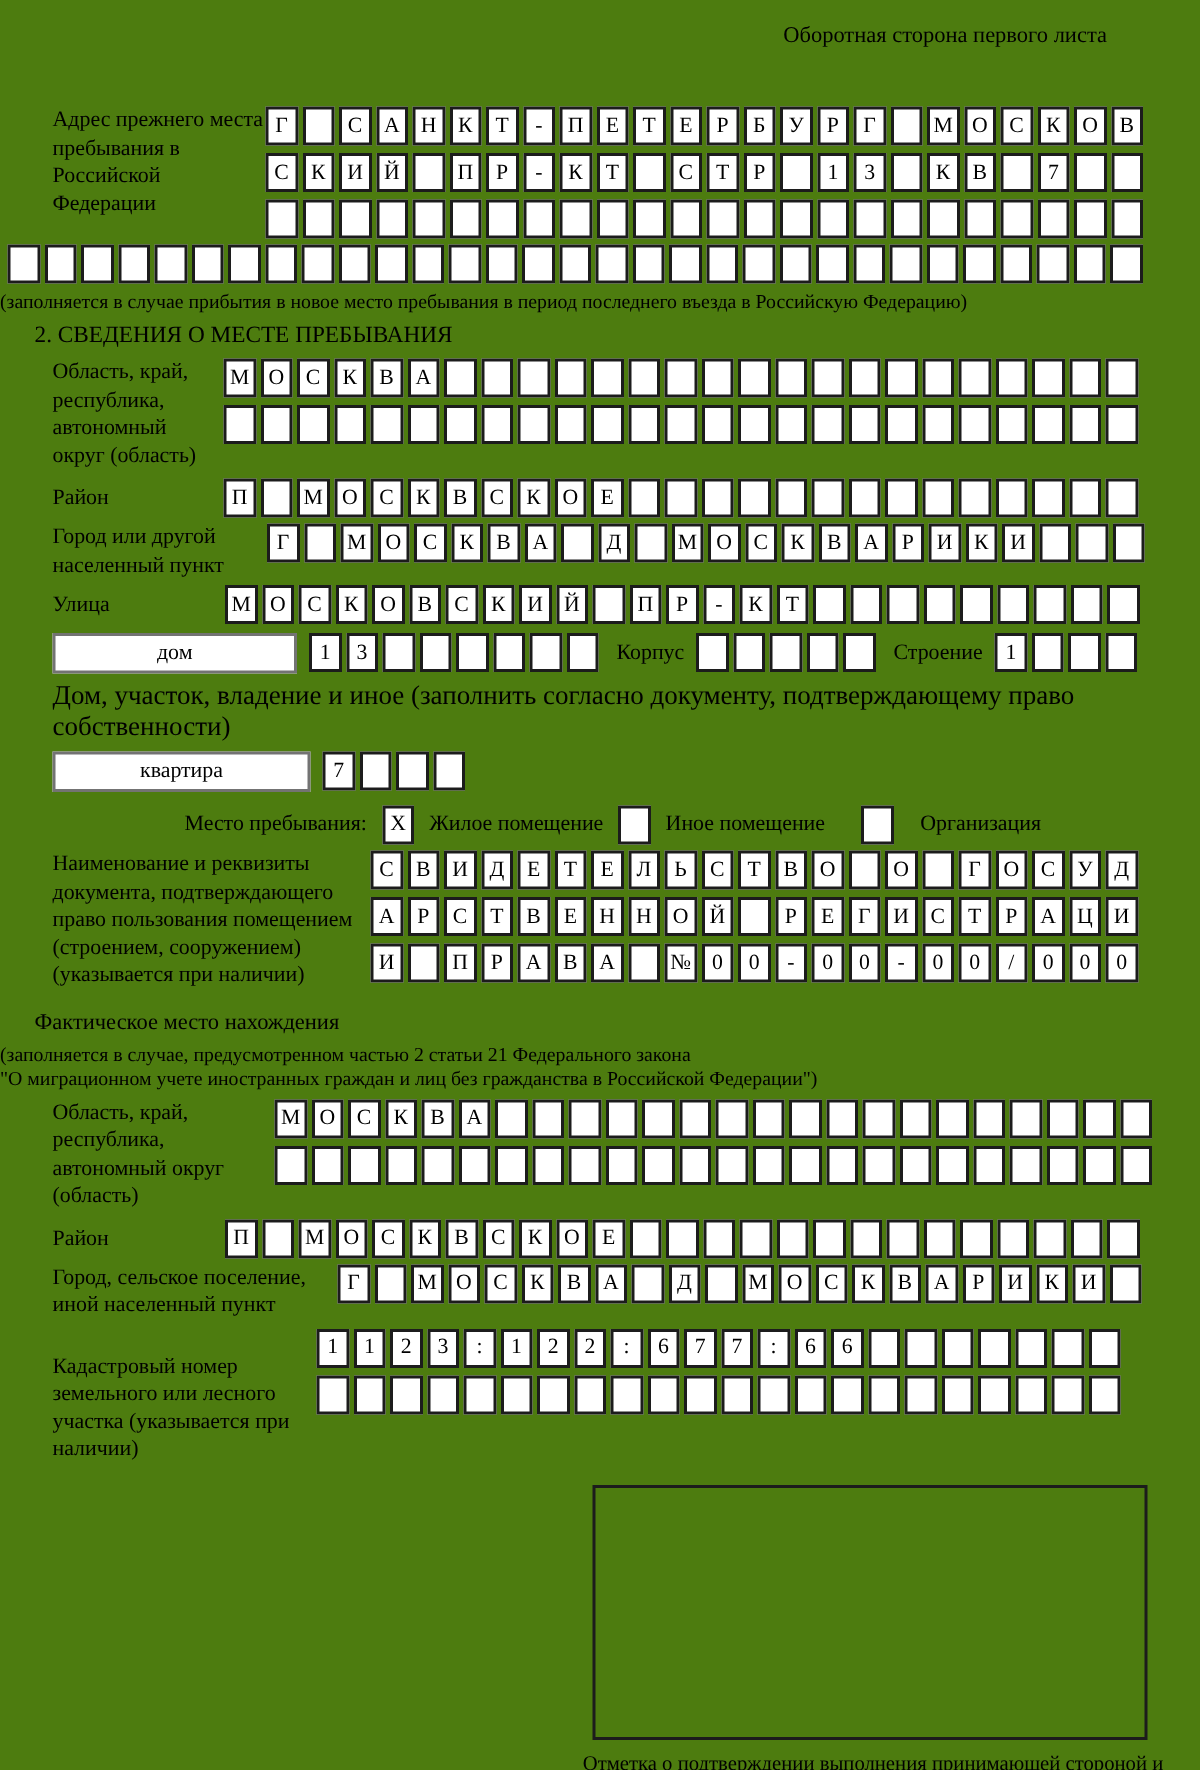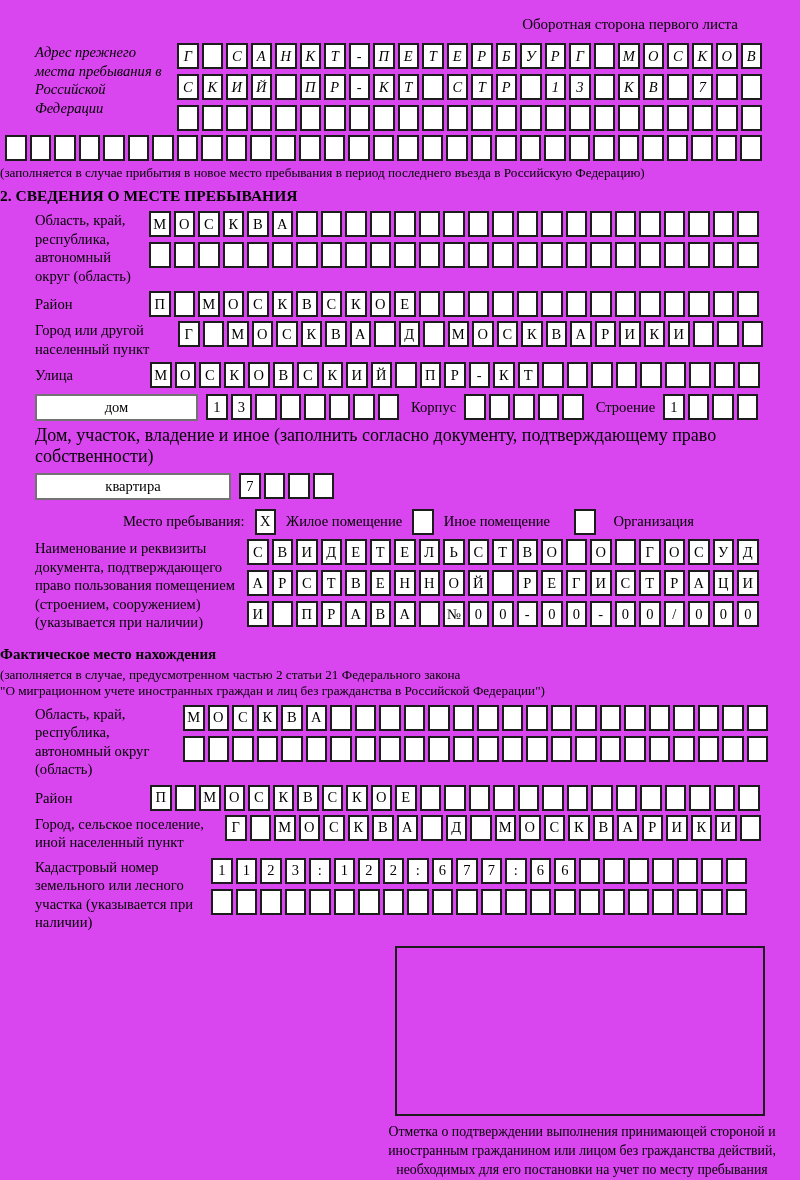--- a/index.html
+++ b/index.html
@@ -1,48 +1,48 @@
 <!DOCTYPE html>
 <html><head>
 <meta charset="utf-8">
 <style>
   * { box-sizing: border-box; margin: 0; padding: 0; }
   body { background:#fff; color:#000; font-family:"Liberation Serif","DejaVu Serif",serif; }
-  .page { width:800px; height:1180px; overflow:hidden; background:#d946ef; padding-top:16px; position:relative; }
+  .page { width:800px; height:1180px; overflow:hidden; background:#4d7c0f; padding-top:16px; position:relative; }
   .header-note { text-align:right; padding-right:62px; font-size:15px; }
   .center { text-align:left; }
-  .bold { font-weight:bold; }
+  .bold { font-weight:normal;margin-left:23px; }
   .note { font-size:13.2px; }
   .formrow { display:flex; align-items:flex-start; margin-left:35px; }
   .flabel { font-size:14.6px; line-height:18.5px; flex:0 0 auto; }
   .rowscol { display:flex; flex-direction:column; gap:5px; }
   .boxrow { display:flex; gap:3px; flex:0 0 auto; }
   .cbox { width:21.5px; height:26px; border:2px solid #1c1c1c; display:flex; align-items:center;
           justify-content:center; font-size:14.5px; line-height:1; flex:0 0 auto; background:#fff; }
   .widebox { height:27px; border:2px solid #737373; display:flex; align-items:center; justify-content:center;
              font-size:14.6px; flex:0 0 auto; background:#fff; }
   .inline-label { font-size:14.6px; line-height:27px; flex:0 0 auto; }
   .w142 { width:142px; } .w113 { width:114px; } .w143 { width:143px; } .w115 { width:115px; }
-  .w210 { width:212px; } .w148 { width:148px; } .w190 { width:190px; } .w175 { width:176px; }
+  .w210 { width:212px; } .w148 { width:148px; } .w190 { width:190px; } .w175 { width:176px;margin-top:16px; }
   .mt4 { margin-top:4px; } .mt6 { margin-top:6px; }
   .fullrow { margin-left:5px; margin-top:4px; }
   .stamp-box { width:370px; height:170px; border:2px solid #1c1c1c; margin:14px 0 0 395px; }
   .stamp-note { width:404px; margin:6px 0 0 380px; font-size:13.8px; line-height:19px; text-align:center; }
   .stay-row { display:flex; align-items:center; margin-left:17px; margin-top:8px;justify-content:center; }
   .stay-row .cbox { margin:0 10px; }
   .gap1 { margin-left:8px; } .gap2 { margin-left:12px; } .gap3 { margin-left:14px; }
 </style>
 </head>
 <body>
 
 <div class="page">
 
   <div class="header-note">Оборотная сторона первого листа</div>
 
-  <div class="formrow" style="margin-top:10px;font-style:italic;">
+  <div class="formrow" style="margin-top:38px;">
     <div class="flabel w142">Адрес прежнего места пребывания в Российской Федерации</div>
     <div class="rowscol">
       <div class="boxrow">
           <div class="cbox">Г</div>
           <div class="cbox"></div>
           <div class="cbox">С</div>
           <div class="cbox">А</div>
           <div class="cbox">Н</div>
           <div class="cbox">К</div>
           <div class="cbox">Т</div>
@@ -331,21 +331,21 @@
     <div class="boxrow gap1">
         <div class="cbox">1</div>
         <div class="cbox"></div>
         <div class="cbox"></div>
         <div class="cbox"></div>
       </div>
   </div>
   <div class="note mt4" style="margin-left:35px; font-size:18px;">Дом, участок, владение и иное (заполнить согласно документу, подтверждающему право собственности)</div>
 
   <div class="formrow mt6">
-    <div class="widebox" style="width:196px;">квартира</div>
+    <div class="widebox" style="width:172px;">квартира</div>
     <div class="boxrow gap1">
         <div class="cbox">7</div>
         <div class="cbox"></div>
         <div class="cbox"></div>
         <div class="cbox"></div>
       </div>
   </div>
 
   <div class="stay-row">
     <span class="inline-label">Место пребывания:</span>

